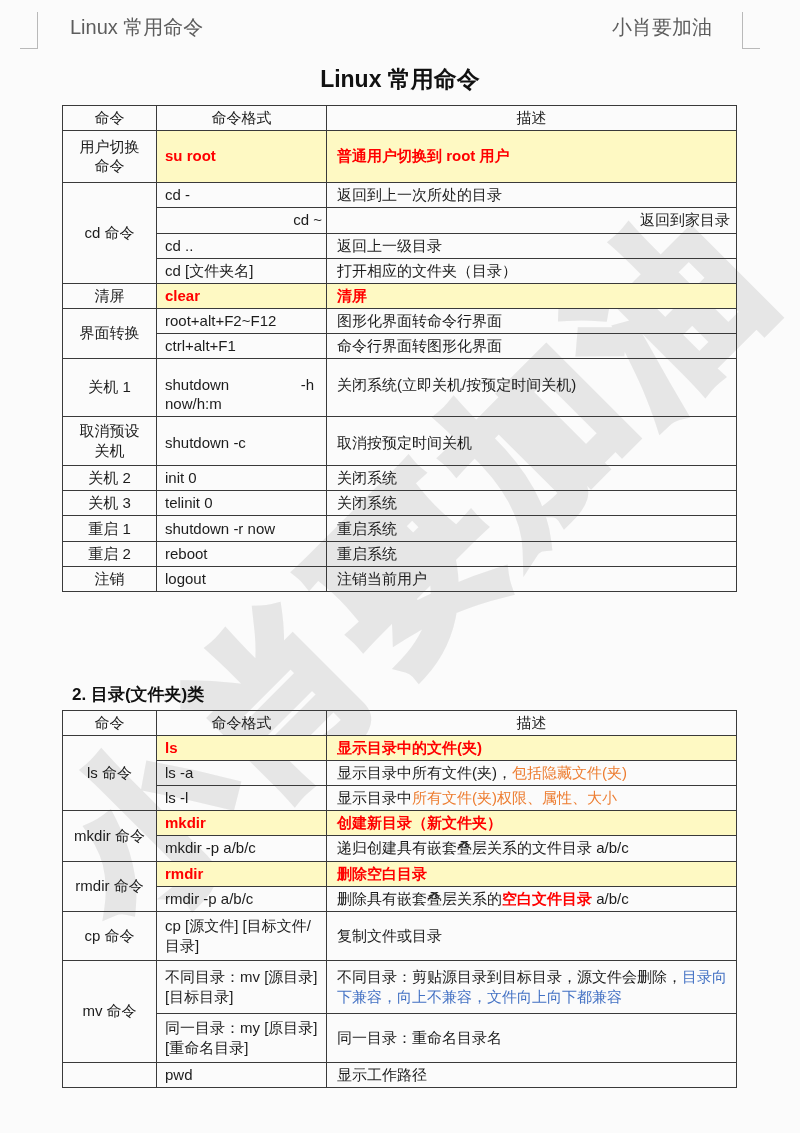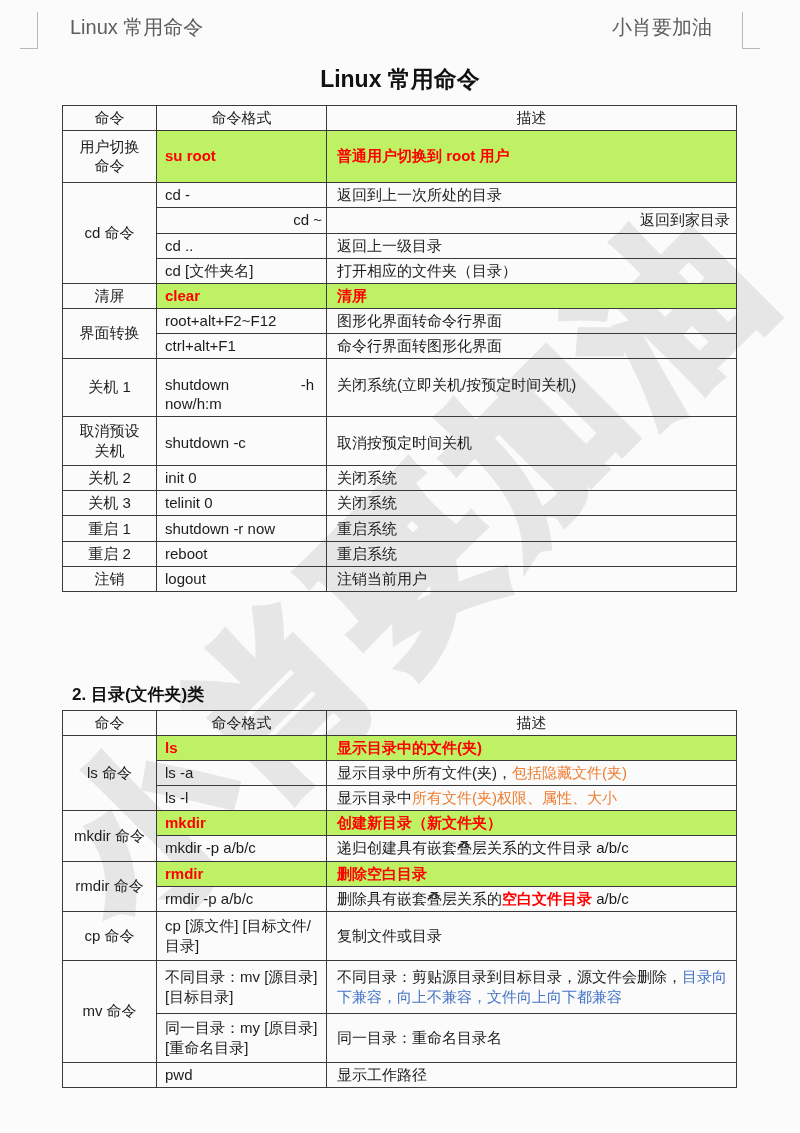--- a/index.html
+++ b/index.html
@@ -31,21 +31,21 @@
   .section { position:absolute; left:62px; width:674px; z-index:1; }
   #sec0 { top:105px; }
   #sec1 { top:683px; }
   .sec-heading { font-size:17px; font-weight:700; color:#111; height:21px; margin-left:10px; margin-bottom:6px; }
   table { border-collapse:collapse; table-layout:fixed; width:674px; font-size:15px; background:transparent; }
   th, td { border:1px solid #3a3a3a; line-height:1.32; vertical-align:middle; overflow:hidden; }
   th { font-weight:400; text-align:center; padding:2px 2px; color:#1c1c1c; }
   td.c0 { text-align:center; white-space:pre-line; padding:2px 3px; }
   td.c1 { padding:2px 4px 2px 8px; }
   td.c2 { padding:2px 6px 2px 10px; }
-  tr.hl td.c1, tr.hl td.c2 { background:#bef264; }
+  tr.hl td.c1, tr.hl td.c2 { background:#fef9c3; }
   tr.vtop td.c1, tr.vtop td.c2 { vertical-align:top; padding-top:16px; }
   .c-red { color:#ff0000; }
   .c-orange { color:#ed7d31; }
   .c-blue { color:#4472c4; }
   .b { font-weight:700; }
   .jline { display:flex; justify-content:space-between; padding-right:8px; }
 </style>
 </head>
 <body>
 

